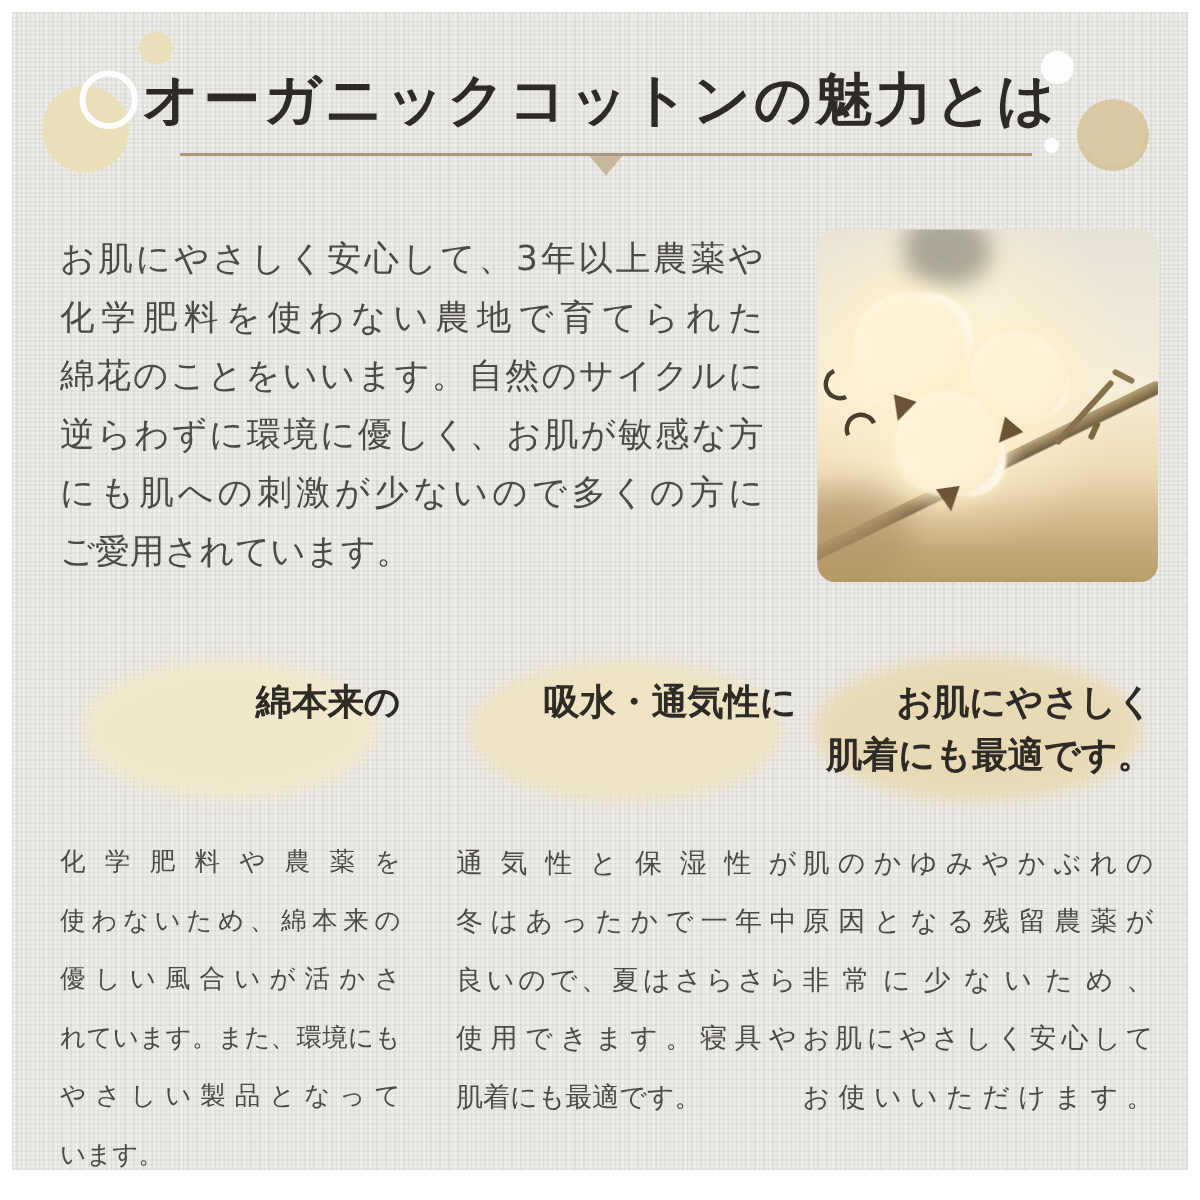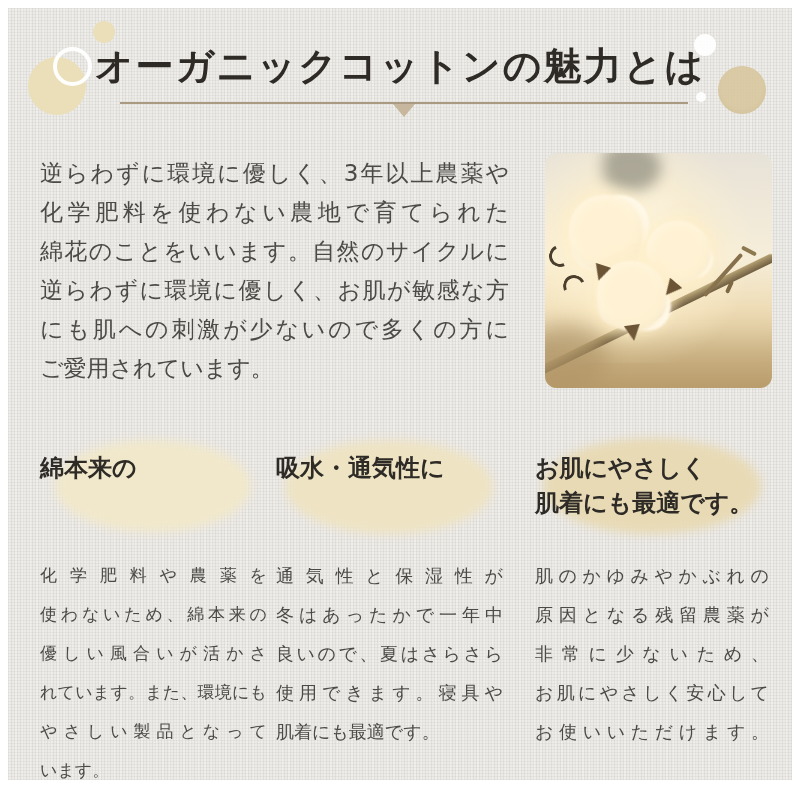--- a/index.html
+++ b/index.html
@@ -103,33 +103,33 @@
     border-radius:50%; background:radial-gradient(circle, rgba(255,238,198,.75) 0 45%, rgba(255,238,198,0) 75%); z-index:-1; filter:blur(4px); }
   .boll.a { left:24px; top:42px; width:74px; height:76px;
     box-shadow:14px -8px 0 -8px #ffffff, -10px 12px 0 -12px #faf6ec, 6px 18px 0 -10px #f6efe0; }
   .boll.b { left:102px; top:68px; width:64px; height:62px;
     box-shadow:12px 6px 0 -10px #ffffff, -8px -8px 0 -12px #fdfaf2; }
   .boll.c { left:52px; top:108px; width:70px; height:70px;
     box-shadow:-12px 8px 0 -12px #f8f3e6, 14px 10px 0 -10px #ffffff; }
   
   .feature { position:absolute; top:430px; }
   .feature.f0 { left:32px; width:227px; }
-  .feature.f1 { left:268px; width:227px; }
+  .feature.f1 { left:296px; width:227px; }
   .feature.f2 { left:527px; width:234px; }
   .feature-head { position:relative; height:96px; }
   .blob { position:absolute; border-radius:50%; filter:blur(5px); }
   .f0 .blob { left:15px; top:2px; width:196px; height:92px; background:var(--ellipse-1,#f1e8cb); }
   .f1 .blob { left:9px;  top:2px; width:208px; height:94px; background:var(--ellipse-2,#eee3c3); }
   .f2 .blob { left:8px;  top:0;   width:218px; height:96px; background:var(--ellipse-3,#e8dab5); }
   .feature-head .head-lines {
     position:relative; z-index:1; padding-top:12px; text-align:center;
     font-family:"DejaVu Serif","Liberation Serif",serif; font-size:24px; font-weight:600;
     color:var(--title-text,#2e2b27);
   }
-  .head-lines .head-line { line-height:35px; white-space:nowrap; text-align:left; }
+  .head-lines .head-line { line-height:35px; white-space:nowrap; text-align:right; }
   .feature-body { margin-top:22px; color:var(--body-text,#4c4a47); }
   .feature-body .jline { line-height:39px; }
   .f0 .feature-body { font-size:17px; }
   .f1 .feature-body, .f2 .feature-body { font-size:18px; }
 </style>
 </head>
 <body>
 
 <div class="linen">
 
@@ -139,21 +139,21 @@
   <div class="deco deco-white"></div>
   <div class="deco deco-dot"></div>
   <div class="deco deco-tan"></div>
 
   <h1 class="title">オーガニックコットンの魅力とは</h1>
   <div class="rule">
     <div class="tri"></div>
   </div>
 
   <div class="intro-text">
-      <div class="jline">逆らわずに環境に優しく、3年以上農薬や</div>
+      <div class="jline">お肌にやさしく安心して、3年以上農薬や</div>
       <div class="jline">化学肥料を使わない農地で育てられた</div>
       <div class="jline">綿花のことをいいます。自然のサイクルに</div>
       <div class="jline">逆らわずに環境に優しく、お肌が敏感な方</div>
       <div class="jline">にも肌への刺激が少ないので多くの方に</div>
       <div class="jline last">ご愛用されています。</div>
     </div>
 
   <div class="photo">
     <div class="sun-glow"></div>
     <div class="leaf-blur"></div>

